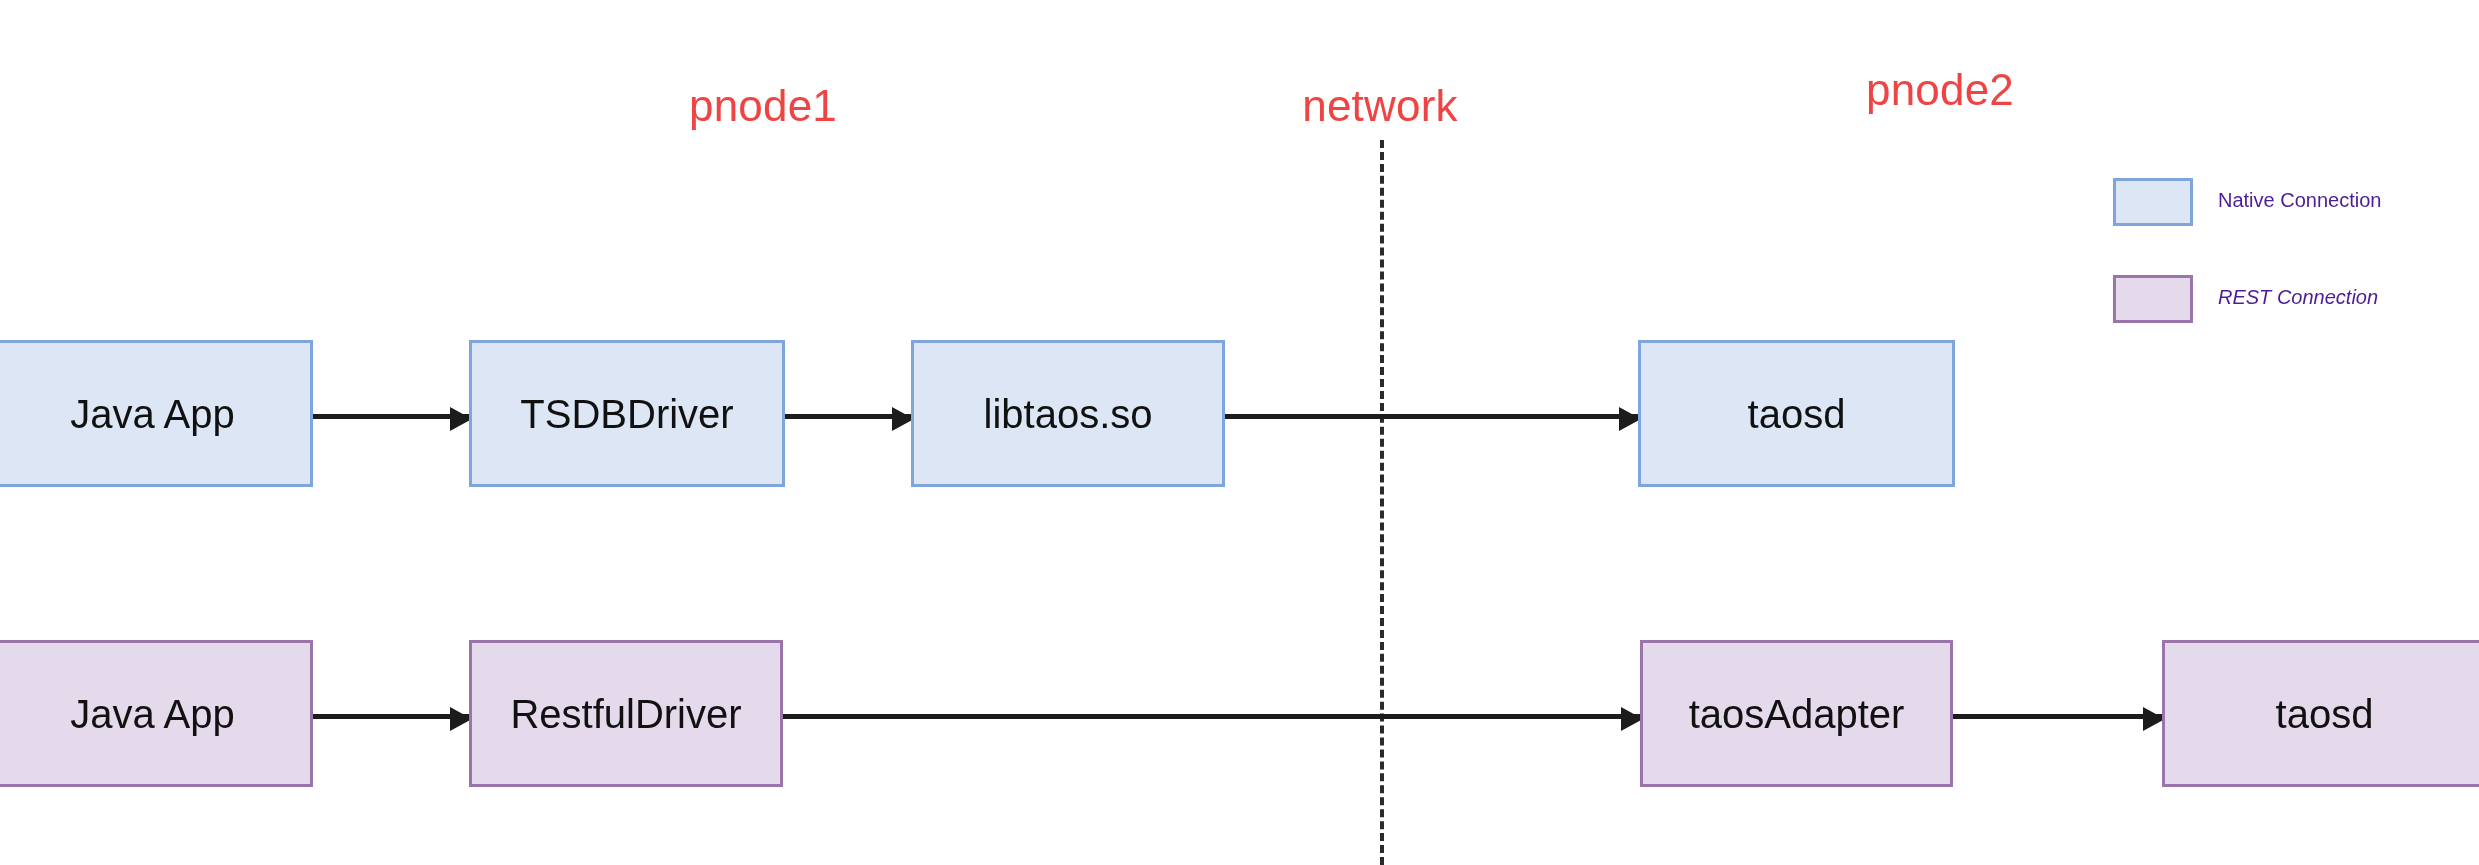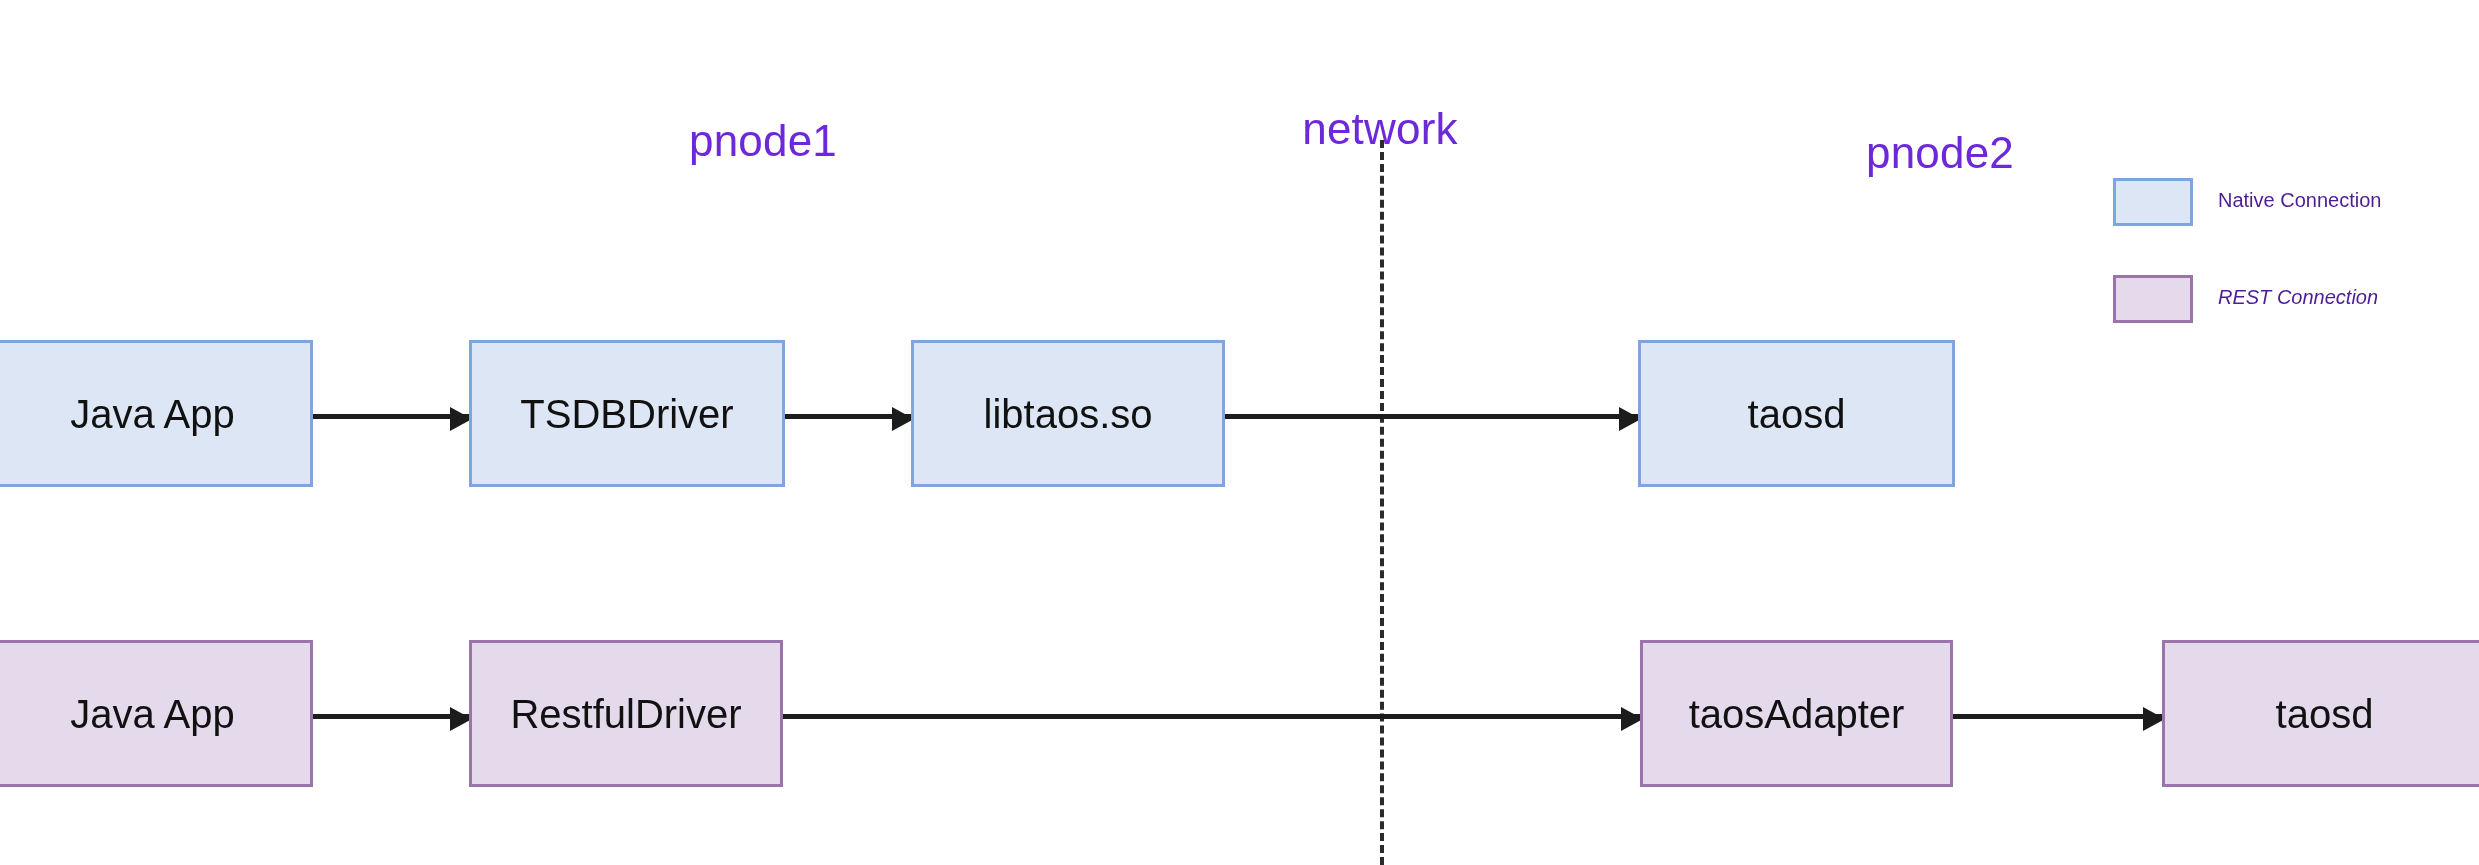--- a/index.html
+++ b/index.html
@@ -4,25 +4,24 @@
 <title>TDengine Java Connector Diagram</title>
 <style>
   html,body{margin:0;padding:0;background:#ffffff;}
   body{font-family:"Liberation Sans","DejaVu Sans",sans-serif;color:#000;}
   #canvas{position:relative;width:2479px;height:865px;background:#ffffff;overflow:hidden;}
 
   .zone-label{
     position:absolute;
     font-size:44px;
     line-height:1;
-    color:#6d28d9;
+    color:#ef4444;
     white-space:nowrap;
     transform:translateX(-50%);
     letter-spacing:0.2px;
-    margin-top:35px;
   }
 
   .divider{
     position:absolute;
     width:0;
     border-left:4px dashed #2b2b2b;
   }
 
   .node{
     position:absolute;
@@ -69,22 +68,22 @@
     line-height:1;
     color:#4c1d95;
     white-space:nowrap;
   }
 </style>
 </head>
 <body>
 
 <div id="canvas">
     <div class="zone-label" style="left: 763px; top: 84px;">pnode1</div>
-    <div class="zone-label" style="left: 1380px; top: 72px;">network</div>
-    <div class="zone-label" style="left: 1940px; top: 96px;">pnode2</div>
+    <div class="zone-label" style="left: 1380px; top: 84px;">network</div>
+    <div class="zone-label" style="left: 1940px; top: 68px;">pnode2</div>
     <div class="divider" style="left: 1380px; top: 140px; height: 725px;"></div>
     <div class="edge" style="left: 313px; top: 414px; width: 156px;">
       <span class="head"></span>
     </div>
     <div class="edge" style="left: 785px; top: 414px; width: 126px;">
       <span class="head"></span>
     </div>
     <div class="edge" style="left: 1225px; top: 414px; width: 413px;">
       <span class="head"></span>
     </div>

